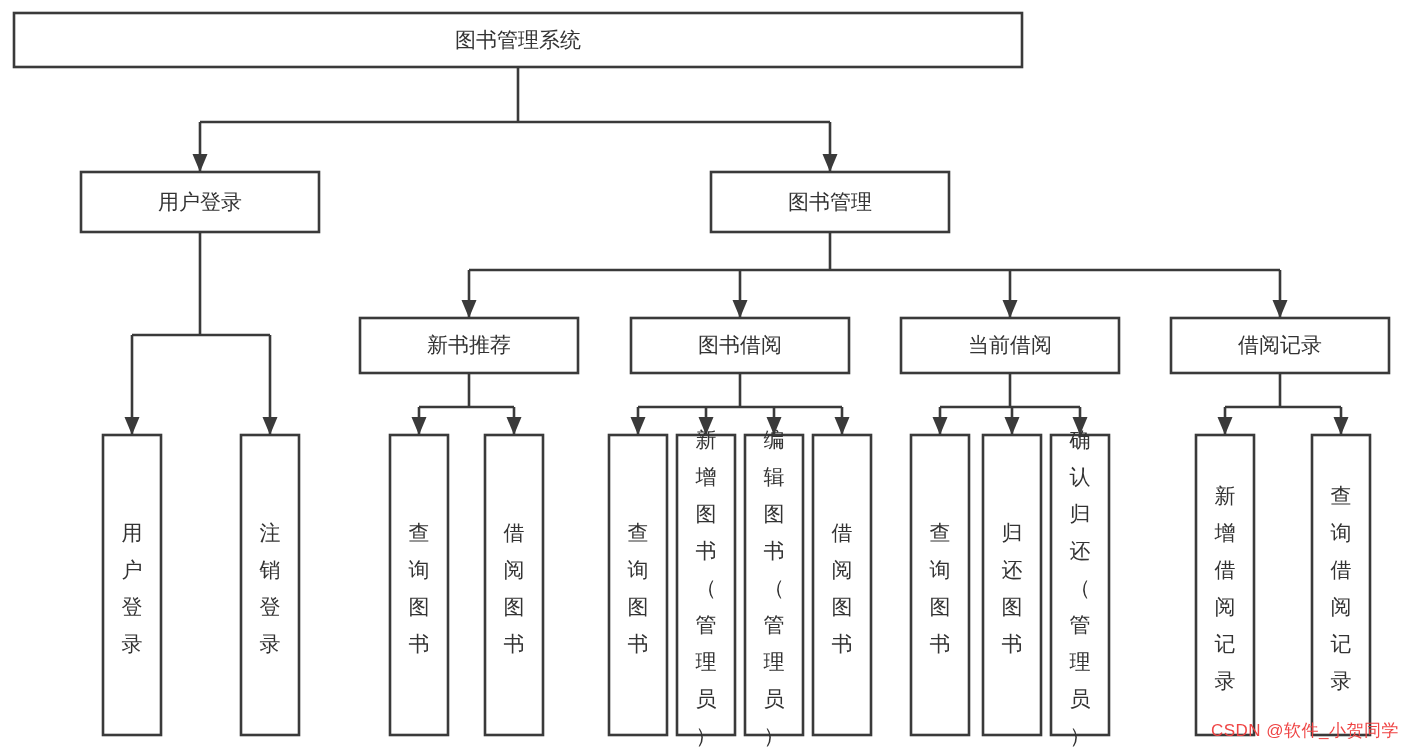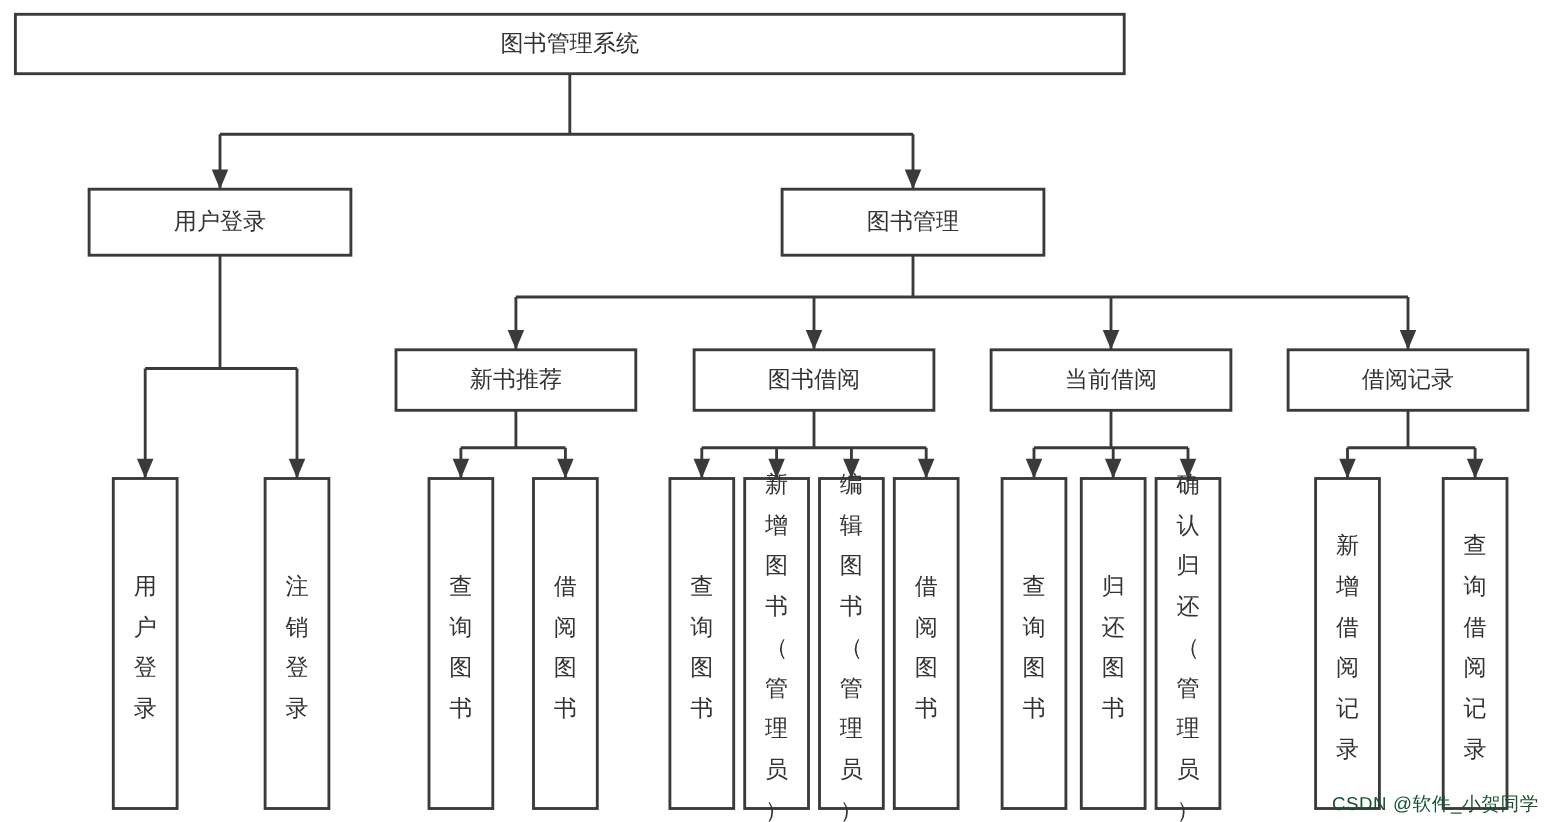--- a/index.html
+++ b/index.html
@@ -54,21 +54,21 @@
     font-size: 21px;
     fill: #333333;
     text-anchor: middle;
   }
   .watermark {
     position: absolute;
     right: 6px;
     bottom: 5px;
     font-family: "Liberation Sans", "DejaVu Sans", sans-serif;
     font-size: 17px;
-    color: #14532d;
+    color: #ef4444;
     letter-spacing: 0.5px;
     white-space: nowrap;
     user-select: none;
   }
 </style>
 </head>
 <body>
 
 <div id="diagram-root">
   <svg id="tree-svg" viewBox="0 0 1405 747" xmlns="http://www.w3.org/2000/svg">

